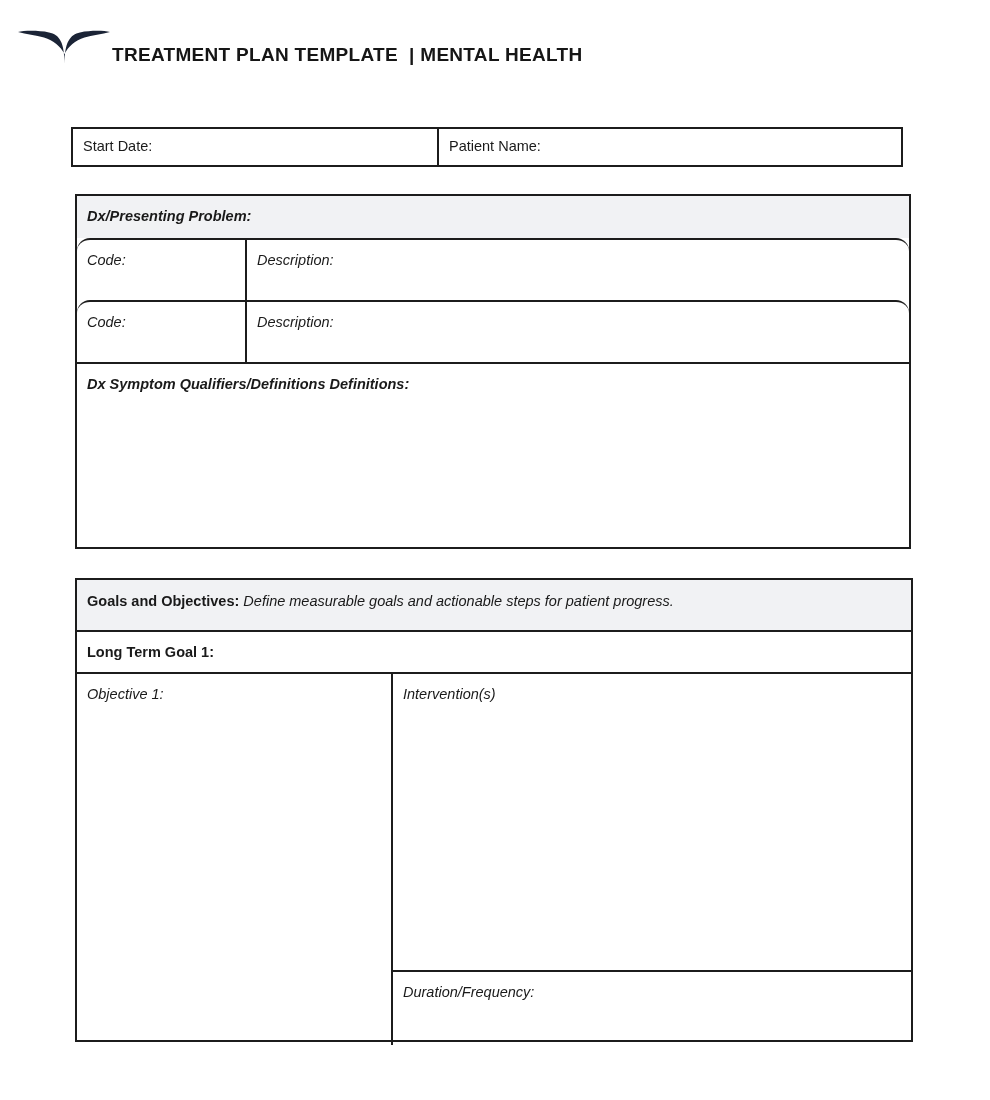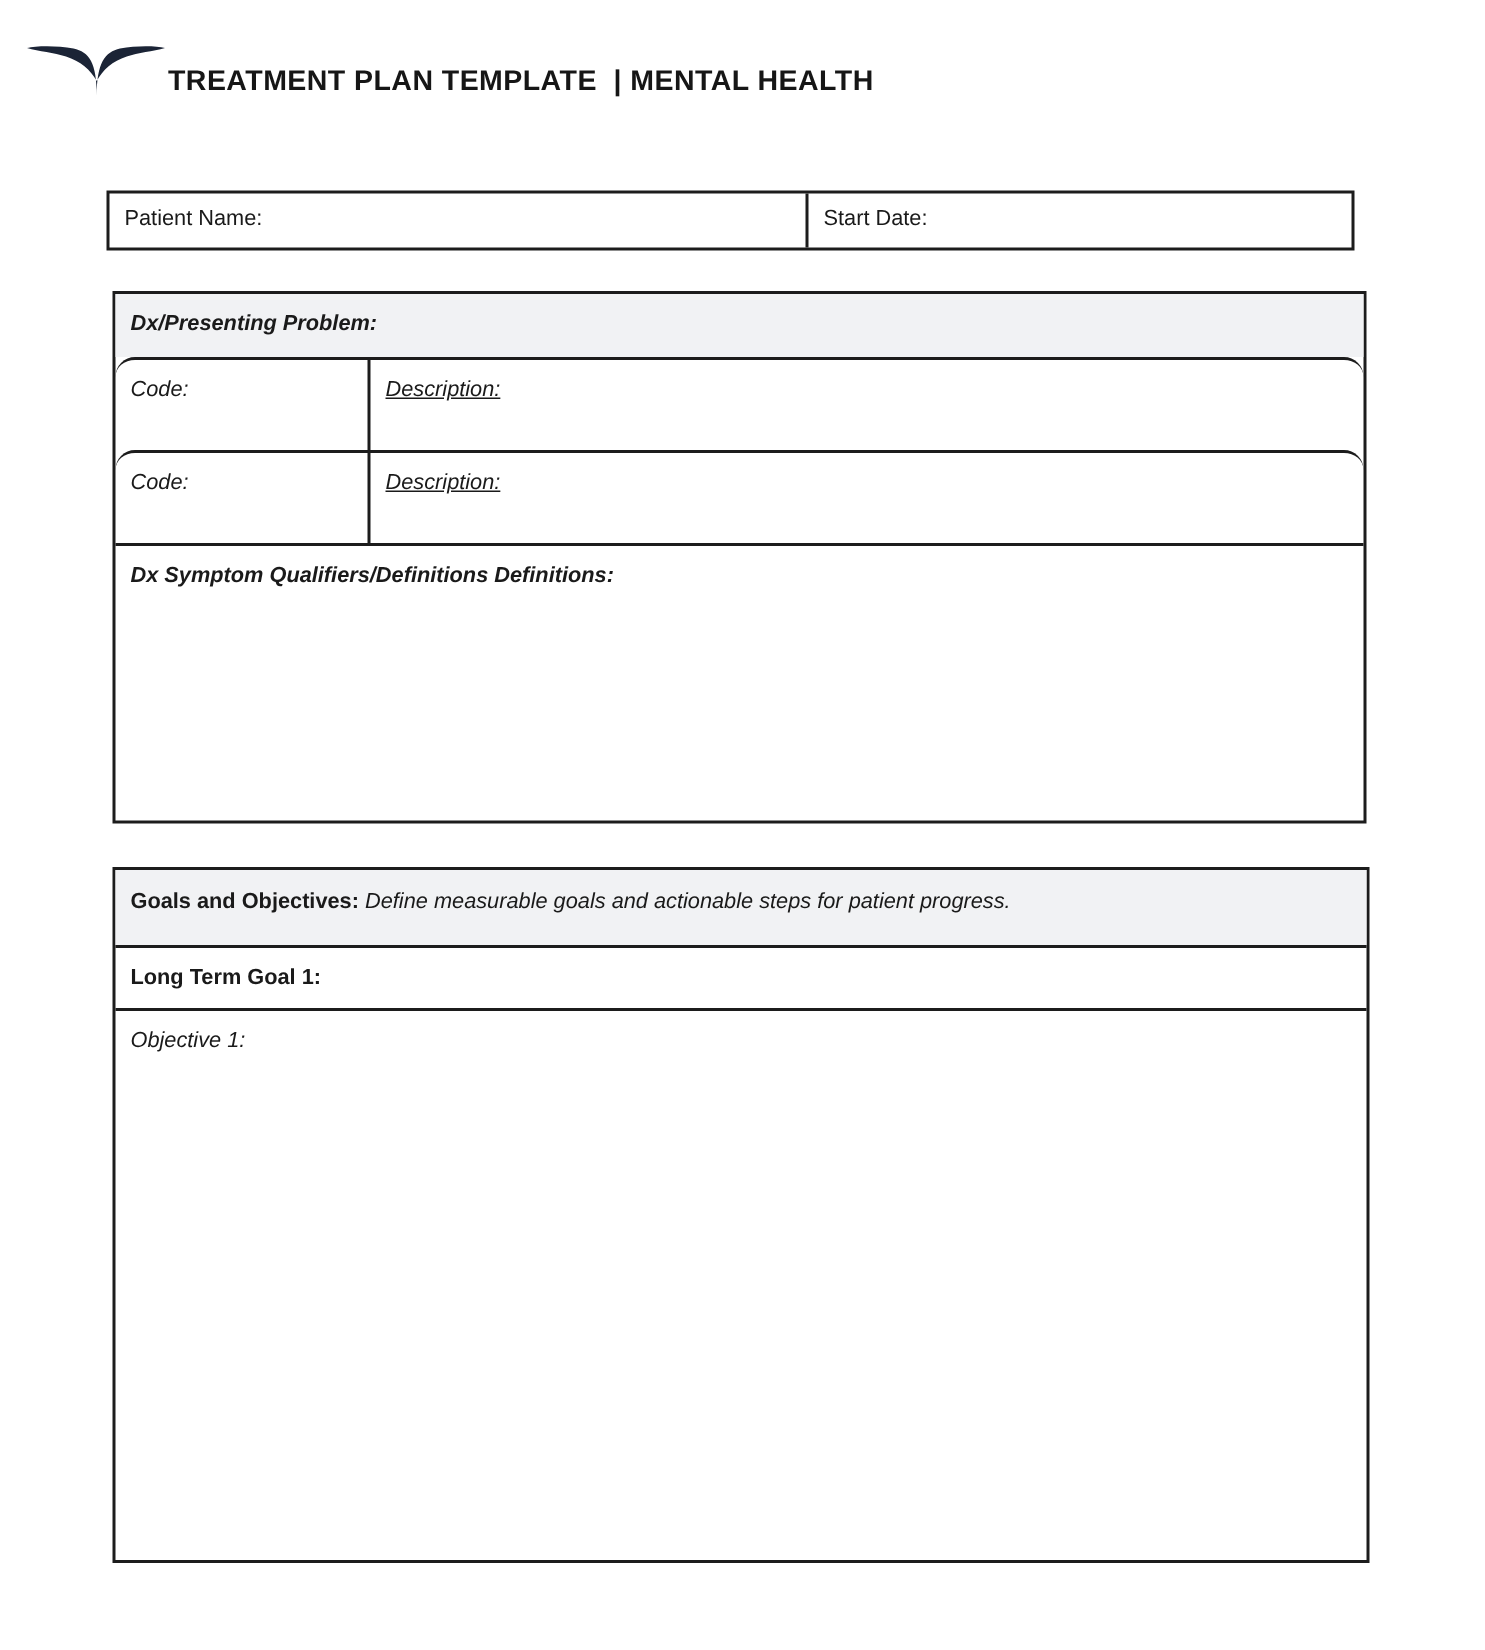--- a/index.html
+++ b/index.html
@@ -96,21 +96,21 @@
     left: 75px;
     top: 194px;
     width: 836px;
     height: 355px;
   }
   #table-dx .r-head  { height: 42px; justify-content: center; }
   #table-dx .r-head .cell { padding-top: 11px; }
   #table-dx .r-code  { height: 62px; border-radius: 13px; }
   #table-dx .r-sym   { height: 177px; }
   #table-dx .c-code  { width: 168px; flex: 0 0 168px; }
-  #table-dx .c-desc  { flex: 1 1 auto; text-decoration: underline; }
+  #table-dx .c-desc  { flex: 1 1 auto; }
 
   
   #table-goals {
     left: 75px;
     top: 578px;
     width: 838px;
     height: 464px;
   }
   #table-goals .r-head { height: 50px; }
   #table-goals .r-head .cell { padding-top: 12px; }
@@ -137,25 +137,25 @@
                C 84 4.2, 74 5.2, 66.5 7.6 C 57 10.6, 50.5 16.5, 46.5 24
                C 42.5 16.5, 35.5 10.6, 26 7.6 C 18 5.2, 8 4.2, 0 2 Z" fill="#1b2436"></path>
     </svg>
   </div>
 
   <div class="doc-title">TREATMENT PLAN TEMPLATE  | MENTAL HEALTH</div>
 </div>
 
 <div class="tbl" id="table-patient">
   <div class="row">
+    <div class="cell c-date">
+      <span class="lbl">Start Date:</span>
+    </div>
     <div class="cell c-name">
       <span class="lbl">Patient Name:</span>
-    </div>
-    <div class="cell c-date">
-      <span class="lbl">Start Date:</span>
     </div>
   </div>
 </div>
 
 <div class="tbl" id="table-dx">
 
   <div class="row r-head">
     <div class="cell gray">
       <span class="lbl lbl-bold-italic">Dx/Presenting Problem:</span>
     </div>
@@ -197,14 +197,24 @@
   <div class="row r-ltg">
     <div class="cell">
       <span class="lbl lbl-bold">Long Term Goal 1:</span>
     </div>
   </div>
 
   <div class="row r-obj">
     <div class="cell c-obj">
       <span class="lbl lbl-italic">Objective 1:</span>
     </div>
+    <div class="cell c-int">
+      <div class="subcol">
+        <div class="sub-int">
+          <span class="lbl lbl-italic">Intervention(s)</span>
+        </div>
+        <div class="sub-dur">
+          <span class="lbl lbl-italic">Duration/Frequency:</span>
+        </div>
+      </div>
+    </div>
   </div>
 </div>
 
 </body></html>

